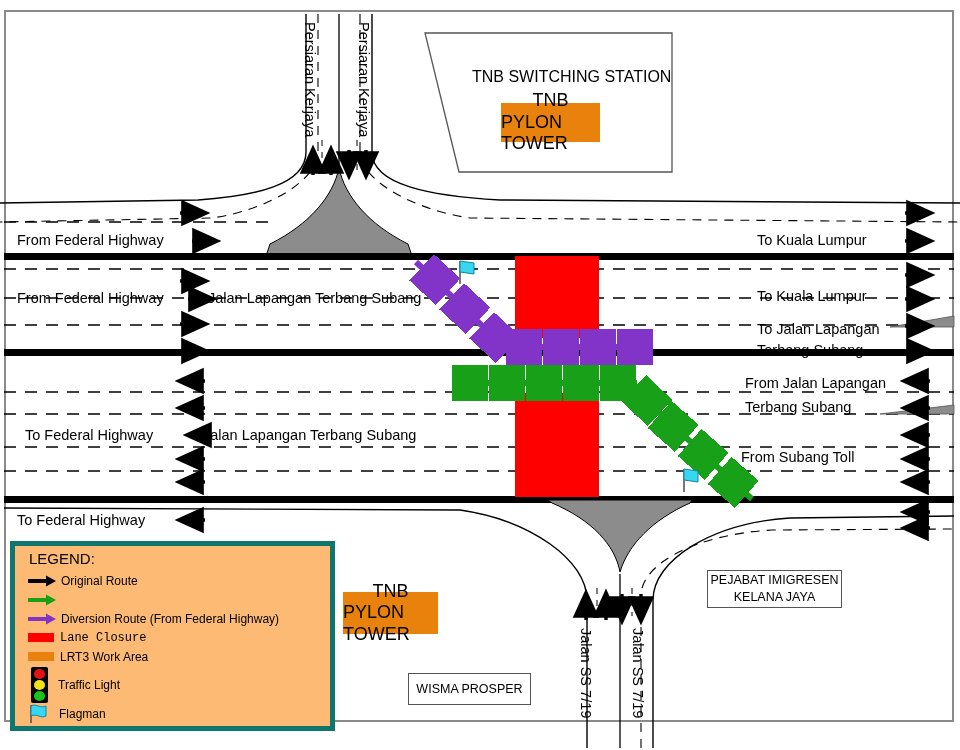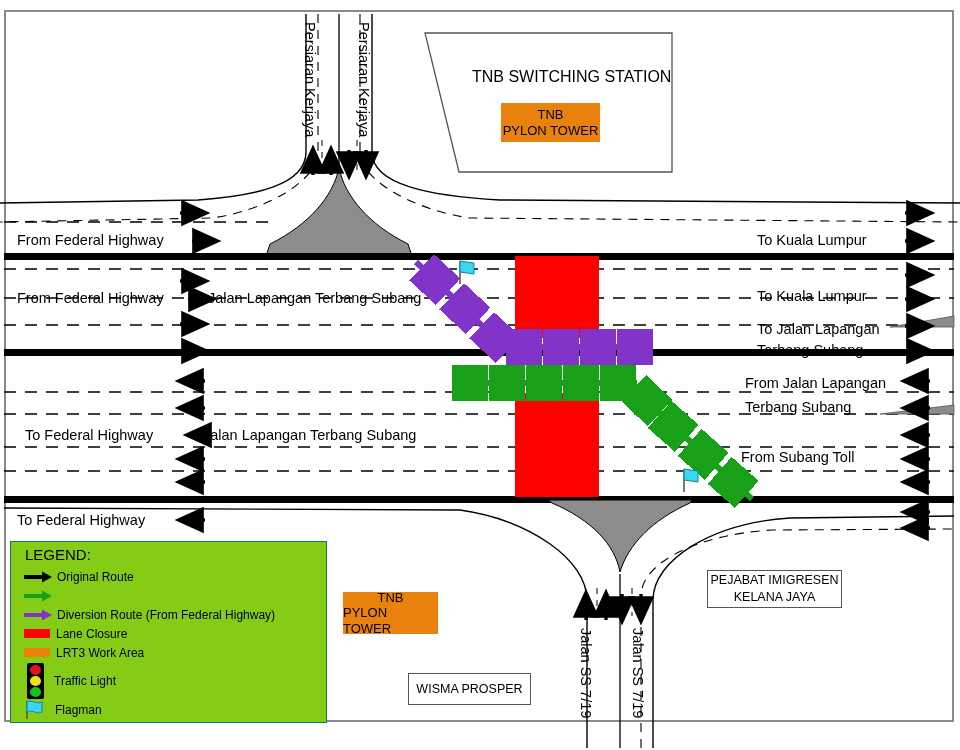--- a/index.html
+++ b/index.html
@@ -7,23 +7,23 @@
   body{font-family:"Liberation Sans", sans-serif;}
   #root{position:relative;width:960px;height:750px;overflow:hidden;background:#fff;}
   #frame{position:absolute;left:4px;top:10px;width:950px;height:712px;border:2px solid #8a8a8a;box-sizing:border-box;}
   svg.layer{position:absolute;left:0;top:0;width:960px;height:750px;}
   .lbl{position:absolute;font-family:"Liberation Sans", sans-serif;color:#000;white-space:nowrap;}
   .rdlbl{font-size:14.5px;}
   .vert{transform-origin:0 0;}
   .boxlbl{position:absolute;border:1px solid #555;background:#fff;display:flex;flex-direction:column;
           align-items:center;justify-content:center;font-size:12.5px;text-align:center;line-height:1.35;}
   .orangebox{position:absolute;background:#E8820C;display:flex;flex-direction:column;align-items:center;
-             justify-content:center;font-size:13px;line-height:1.2;color:#000;}
+             justify-content:center;font-size:18px;line-height:1.2;color:#000;}
   
-  #legend{position:absolute;left:10px;top:541px;width:315px;height:180px;border:1px solid #0f766e;background:#84cc16;}
+  #legend{position:absolute;left:10px;top:541px;width:315px;height:180px;border:5px solid #0f766e;background:#fdba74;}
   #legend .title{position:absolute;left:14px;top:4px;font-size:15px;}
   .lgrow{position:absolute;left:12px;height:19px;display:flex;align-items:center;}
   .lgtext{font-size:12px;margin-left:4px;}
   .swatch{width:26px;height:9px;display:inline-block;}
   .tl{width:17px;height:36px;background:#000;border-radius:2px;display:flex;flex-direction:column;
       align-items:center;justify-content:space-evenly;padding:1px 0;box-sizing:border-box;}
   .tl i{width:11px;height:10px;border-radius:50%;display:block;}
 </style>
 </head>
 <body>
@@ -275,21 +275,21 @@
     <div class="lgrow" style="top:63px;">
       <svg width="30" height="14">
         <line x1="1" y1="7" x2="20" y2="7" stroke="#8234C8" stroke-width="4"></line>
         <path d="M19,1.5 L29,7 L19,12.5 z" fill="#8234C8"></path>
       </svg>
       <span class="lgtext">Diversion  Route (From Federal Highway)</span>
     </div>
 
     <div class="lgrow" style="top:82px;">
       <span class="swatch" style="background:#FF0000;margin-left:1px;"></span>
-      <span class="lgtext" style="margin-left:6px;">Lane Closure</span>
+      <span class="lgtext" style="margin-left:6px;font-family:Liberation Mono, monospace;">Lane Closure</span>
     </div>
 
     <div class="lgrow" style="top:101px;">
       <span class="swatch" style="background:#E8820C;margin-left:1px;"></span>
       <span class="lgtext" style="margin-left:6px;">LRT3 Work Area</span>
     </div>
 
     <div class="lgrow" style="top:120px;height:38px;">
       <span class="tl" style="margin-left:4px;">
         <i style="background:#E01414;"></i>

